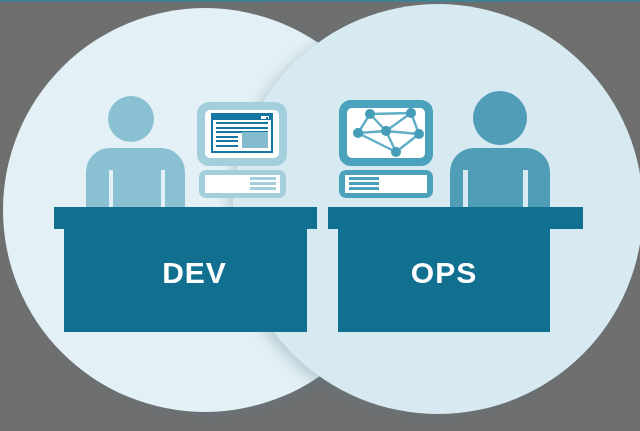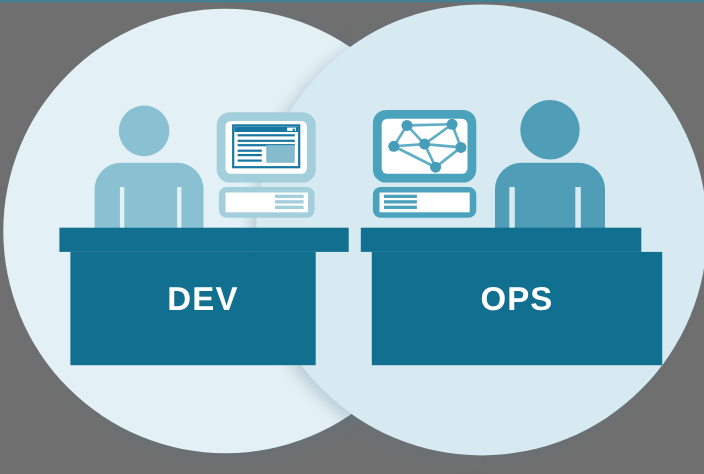--- a/index.html
+++ b/index.html
@@ -55,23 +55,23 @@
   .cpu-ops{left:339px;top:170px;width:94px;height:28px;border-radius:7px;background:var(--ops-frame);}
   .tray{left:6px;top:5px;right:6px;bottom:5px;background:var(--screen);}
   .cpu-dev .cl{right:4px;width:26px;height:3px;background:var(--dev-frame);}
   .cpu-ops .cl{left:4px;width:30px;height:3px;background:var(--ops-frame);}
   .cl.c1{top:2px;} .cl.c2{top:7px;} .cl.c3{top:12px;}
 
   .net-svg{left:0;top:0;}
 
   .desk{background:var(--desk);z-index:4;}
   .desk-dev-top{left:54px;top:207px;width:263px;height:22px;}
-  .desk-dev-body{left:64px;top:229px;width:223px;height:103px;display:flex;align-items:center;justify-content:center;padding-left:18px;}
+  .desk-dev-body{left:64px;top:229px;width:243px;height:103px;display:flex;align-items:center;justify-content:center;padding-left:18px;}
   .desk-ops-top{left:328px;top:207px;width:255px;height:22px;}
-  .desk-ops-body{left:338px;top:229px;width:264px;height:103px;display:flex;align-items:center;justify-content:center;}
+  .desk-ops-body{left:338px;top:229px;width:212px;height:103px;display:flex;align-items:center;justify-content:center;}
   .desk-label{position:static;color:var(--desk-label);font-size:30px;font-weight:600;
     letter-spacing:1px;padding-bottom:16px;font-family:"Liberation Sans",sans-serif;}
 </style>
 </head>
 <body>
 
 <div class="stage">
   <div class="topline"></div>
 
   <div class="circle circle-dev"></div>

